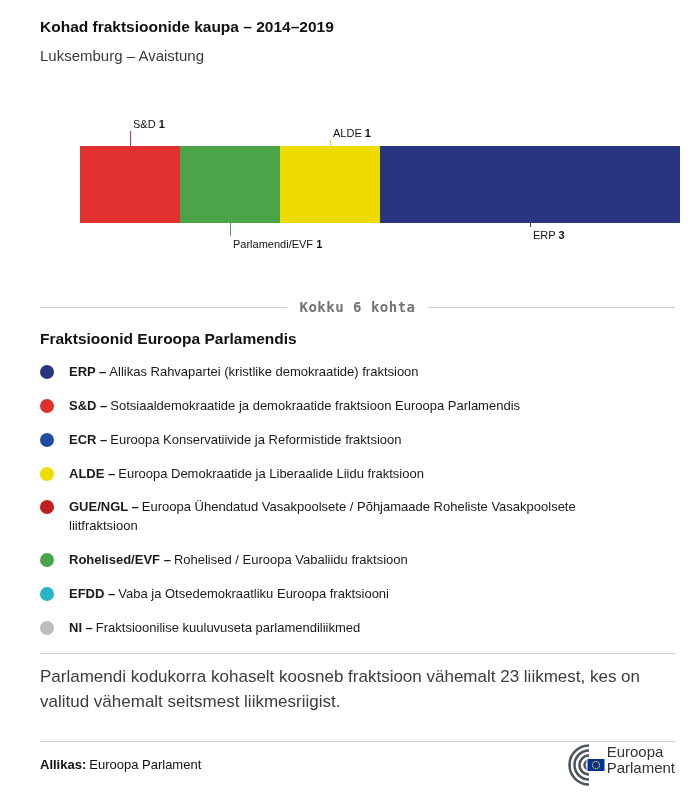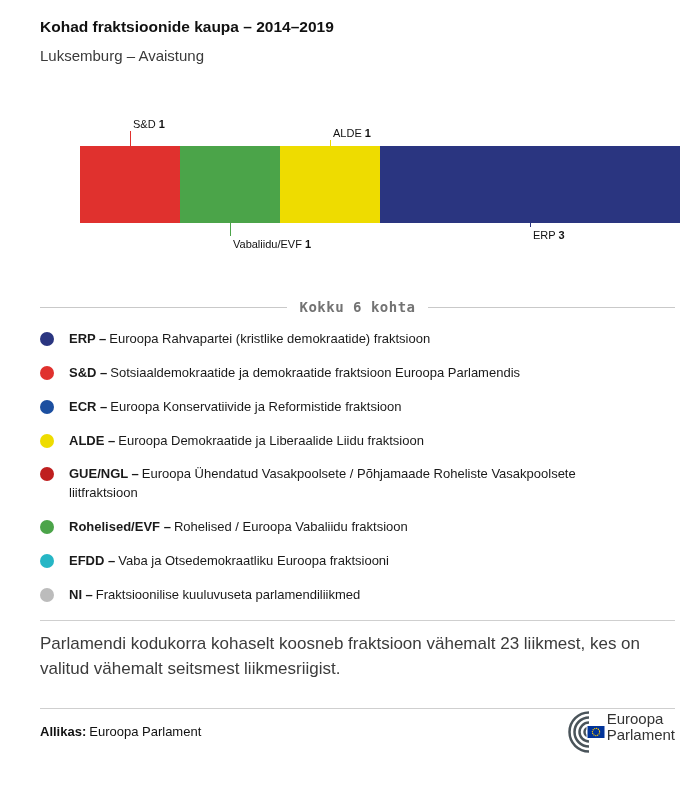--- a/index.html
+++ b/index.html
@@ -52,43 +52,44 @@
         <div class="seg" style="flex-grow: 1; background: rgb(75, 164, 73);"></div>
         <div class="seg" style="flex-grow: 1; background: rgb(238, 220, 0);"></div>
         <div class="seg" style="flex-grow: 3; background: rgb(42, 53, 128);"></div>
       </div>
   <div class="callout top" style="left: 8.33333%;">
         <div class="callout-label"><span>S&amp;D </span><b>1</b></div>
         <div class="callout-line" style="height: 15px; background: rgb(224, 49, 46);"></div>
       </div>
       <div class="callout bottom" style="left: 25%;">
         <div class="callout-line" style="height: 13px; background: rgb(75, 164, 73);"></div>
-        <div class="callout-label"><span>Vabaliidu/EVF </span><b>1</b></div>
+        <div class="callout-label"><span>Parlamendi/EVF </span><b>1</b></div>
       </div>
       <div class="callout top" style="left: 41.6667%;">
         <div class="callout-label"><span>ALDE </span><b>1</b></div>
         <div class="callout-line" style="height: 6px; background: rgb(238, 220, 0);"></div>
       </div>
       <div class="callout bottom" style="left: 75%;">
         <div class="callout-line" style="height: 4px; background: rgb(42, 53, 128);"></div>
         <div class="callout-label"><span>ERP </span><b>3</b></div>
       </div>
     </div>
 
   <div class="total-row">
     <div class="rule"></div>
     <div class="total-label">Kokku 6 kohta</div>
     <div class="rule"></div>
   </div>
 
+  <h2 class="legend-heading">Fraktsioonid Euroopa Parlamendis</h2>
 
   <div class="legend">
     <div class="legend-item">
       <span class="dot" style="background: rgb(42, 53, 128);"></span>
-      <div class="legend-text"><b>ERP –</b><span>Euroopa Rahvapartei (kristlike demokraatide) fraktsioon</span></div>
+      <div class="legend-text"><b>ERP –</b><span>Allikas Rahvapartei (kristlike demokraatide) fraktsioon</span></div>
     </div>
     <div class="legend-item">
       <span class="dot" style="background: rgb(224, 49, 46);"></span>
       <div class="legend-text"><b>S&amp;D –</b><span>Sotsiaaldemokraatide ja demokraatide fraktsioon Euroopa Parlamendis</span></div>
     </div>
     <div class="legend-item">
       <span class="dot" style="background: rgb(28, 79, 160);"></span>
       <div class="legend-text"><b>ECR –</b><span>Euroopa Konservatiivide ja Reformistide fraktsioon</span></div>
     </div>
     <div class="legend-item">

